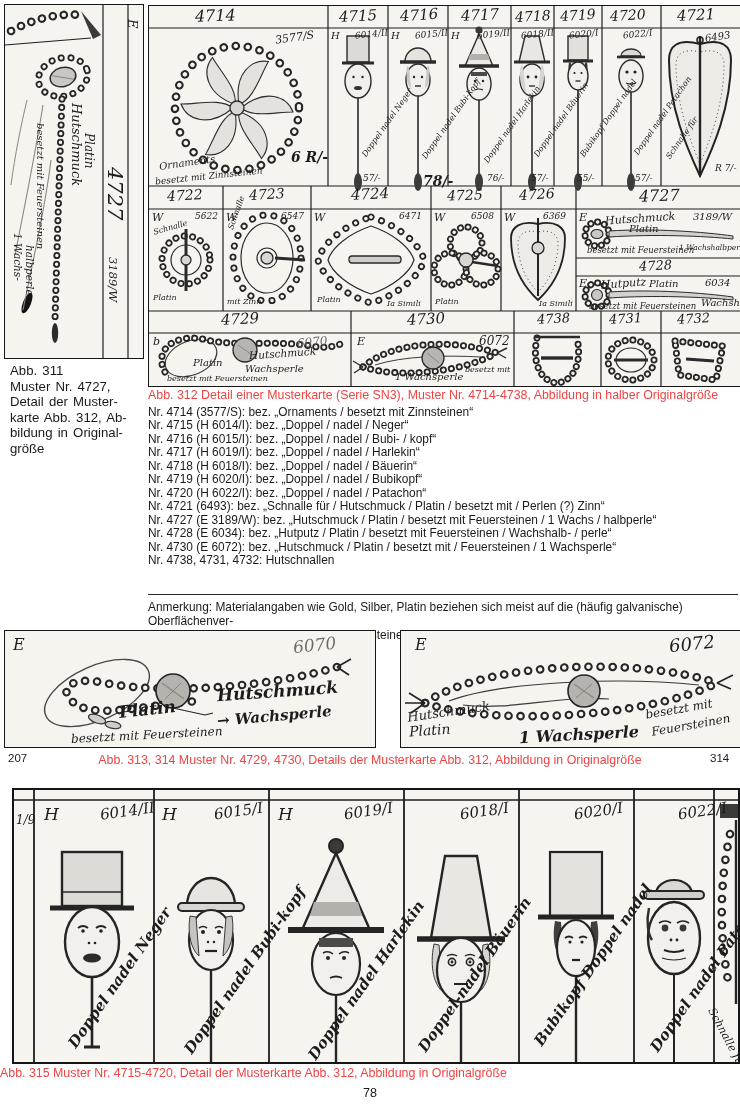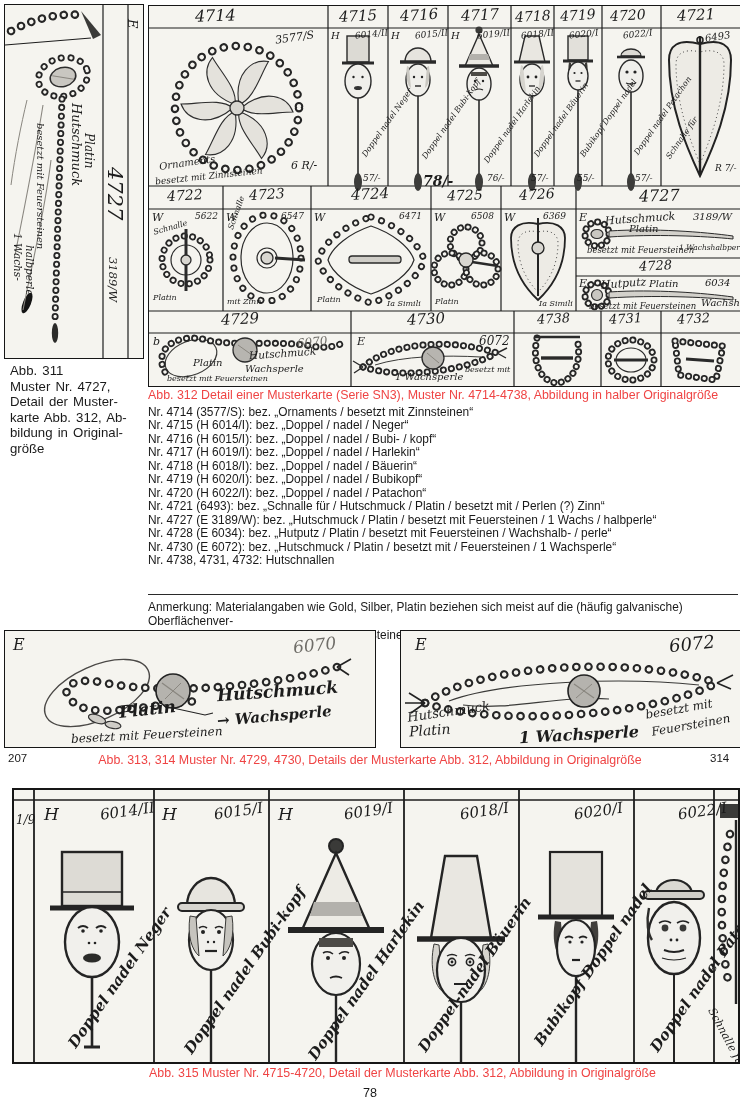--- a/index.html
+++ b/index.html
@@ -303,21 +303,21 @@
     <span class="hw" style="left:266px;top:24px;font-size:9px;transform:rotate(-6deg);">6015/II</span>
     <span class="hw" style="left:302px;top:25px;font-size:10px;">H</span>
     <span class="hw" style="left:328px;top:24px;font-size:9px;transform:rotate(-6deg);">6019/II</span>
     <span class="hw" style="left:372px;top:24px;font-size:9px;transform:rotate(-6deg);">6018/II</span>
     <span class="hw" style="left:420px;top:24px;font-size:9px;transform:rotate(-6deg);">6020/I</span>
     <span class="hw" style="left:474px;top:24px;font-size:9px;transform:rotate(-6deg);">6022/I</span>
     <span class="hw" style="left:556px;top:26px;font-size:10px;transform:rotate(-8deg);">6493</span>
 
     <span class="hw" style="left:10px;top:152px;font-size:10px;transform:rotate(-8deg);">Ornaments</span>
     <span class="hw" style="left:6px;top:166px;font-size:9px;transform:rotate(-6deg);">besetzt mit Zinnsteinen</span>
-    <span class="hw" style="left:142px;top:154px;font-size:11px;">6 R/-</span>
+    <span class="hw" style="left:142px;top:144px;font-size:14px;font-weight:bold;">6 R/-</span>
     <span class="hw rotn55" style="left:212px;top:148px;font-size:8px;">Doppel nadel Neger</span>
     <span class="hw rotn55" style="left:272px;top:150px;font-size:8px;">Doppel nadel Bubi-kopf</span>
     <span class="hw rotn55" style="left:334px;top:154px;font-size:8px;">Doppel nadel Harlekin</span>
     <span class="hw rotn55" style="left:384px;top:148px;font-size:8px;">Doppel nadel Bäuerin</span>
     <span class="hw rotn55" style="left:430px;top:148px;font-size:8px;">Bubikopf Doppel nadel</span>
     <span class="hw rotn55" style="left:484px;top:146px;font-size:8px;">Doppel nadel Patachon</span>
     <span class="hw" style="left:214px;top:168px;font-size:9px;">57/-</span>
     <span class="hw" style="left:274px;top:168px;font-size:14px;font-weight:bold;">78/-</span>
     <span class="hw" style="left:338px;top:168px;font-size:9px;">76/-</span>
     <span class="hw" style="left:382px;top:168px;font-size:9px;">57/-</span>
@@ -575,16 +575,16 @@
     <span class="hw" style="left:2px;top:24px;font-size:12px;">1/9</span>
     <span class="hw rotn55" style="left:52px;top:252px;font-size:15px;font-weight:600;">Doppel nadel Neger</span>
     <span class="hw rotn55" style="left:168px;top:258px;font-size:15px;font-weight:600;">Doppel nadel Bubi-kopf</span>
     <span class="hw rotn55" style="left:292px;top:264px;font-size:15px;font-weight:600;">Doppel nadel Harlekin</span>
     <span class="hw rotn55" style="left:402px;top:256px;font-size:15px;font-weight:600;">Doppel-nadel Bäuerin</span>
     <span class="hw rotn55" style="left:518px;top:250px;font-size:15px;font-weight:600;">Bubikopf Doppel nadel</span>
     <span class="hw rotn55" style="left:634px;top:256px;font-size:15px;font-weight:600;">Doppel nadel Patachon</span>
     <span class="hw rot62" style="left:702px;top:216px;font-size:11px;">Schnalle für</span>
   </div>
 
-  <div class="cap" style="left:0;top:1066px;width:656px;text-align:right;">Abb. 315  Muster Nr. 4715-4720, Detail der Musterkarte Abb. 312, Abbildung in Originalgröße</div>
+  <div class="cap" style="left:0;top:1066px;width:656px;text-align:left;">Abb. 315  Muster Nr. 4715-4720, Detail der Musterkarte Abb. 312, Abbildung in Originalgröße</div>
 
   <div class="pgnum">78</div>
 </div>
 
 </body></html>

